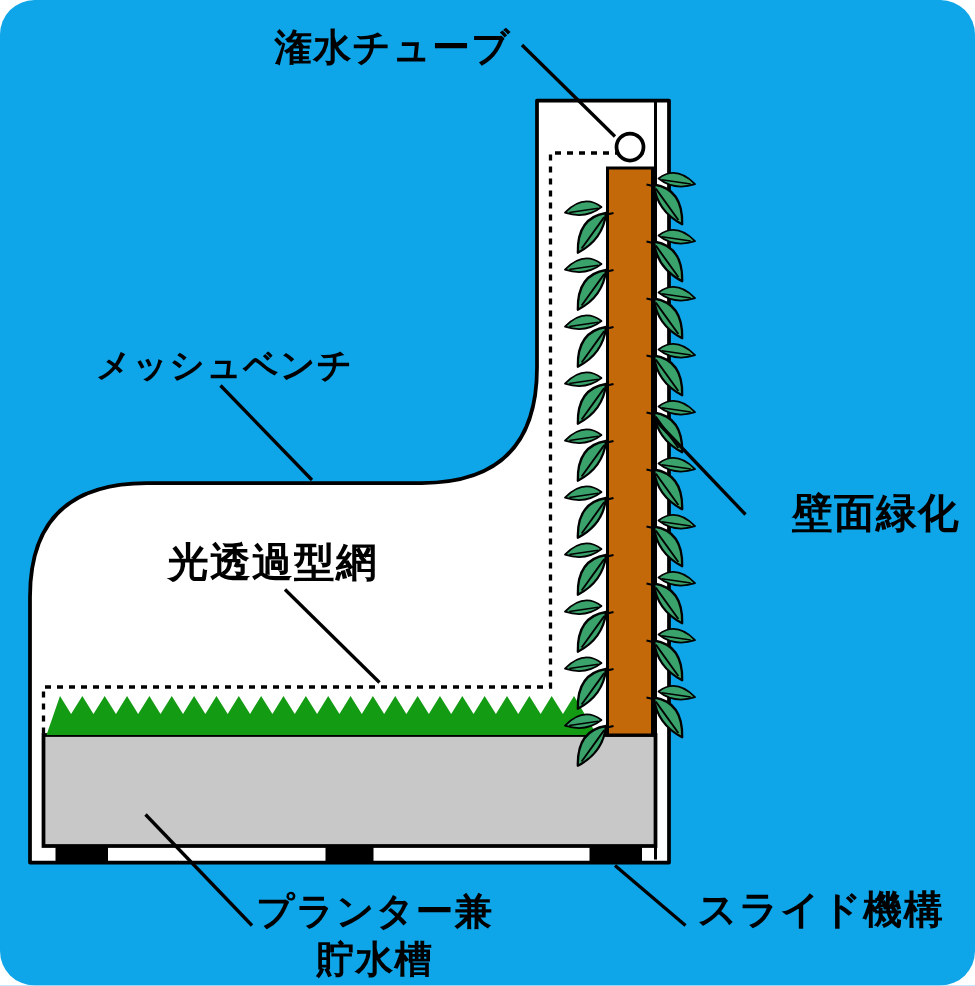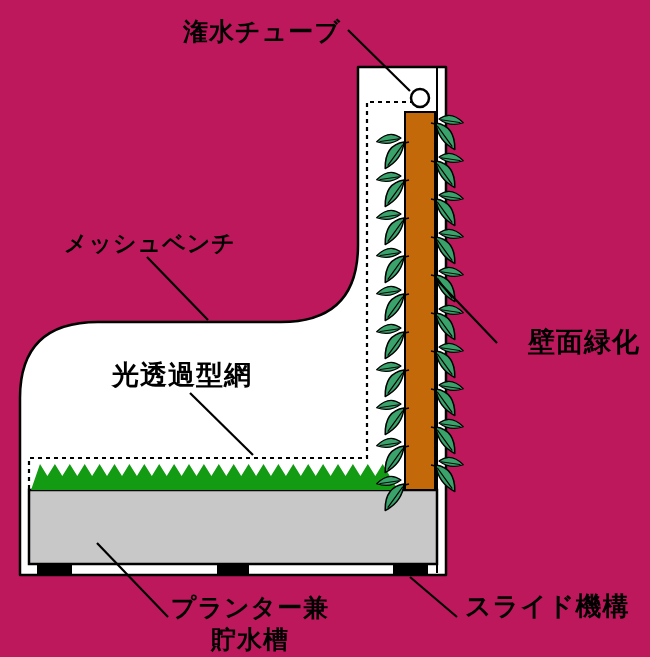--- a/index.html
+++ b/index.html
@@ -1,16 +1,16 @@
 <!DOCTYPE html>
 <html><head>
 <meta charset="utf-8">
 <style>
   html,body{margin:0;padding:0;background:#ffffff;}
-  .stage{position:relative;width:650px;height:657px;background:#be185d;overflow:hidden;}
+  .stage{position:relative;width:650px;height:657px;background:#0ea5e9;overflow:hidden;border-radius:23px;}
   svg{display:block;}
   .lbl{
     font-family:"Liberation Sans","DejaVu Sans",sans-serif;
     fill:#000000;
     letter-spacing:1px;
     font-weight:600;
   }
 </style>
 </head>
 <body>

